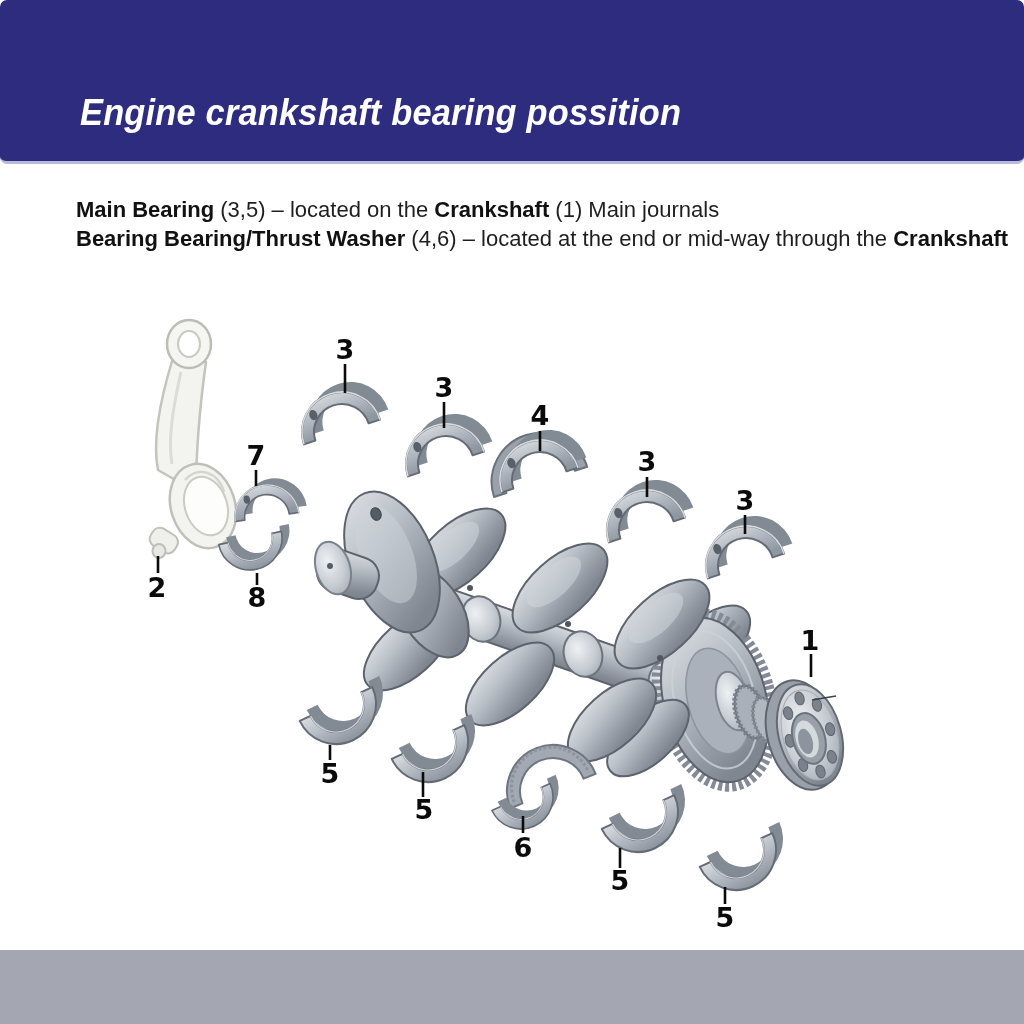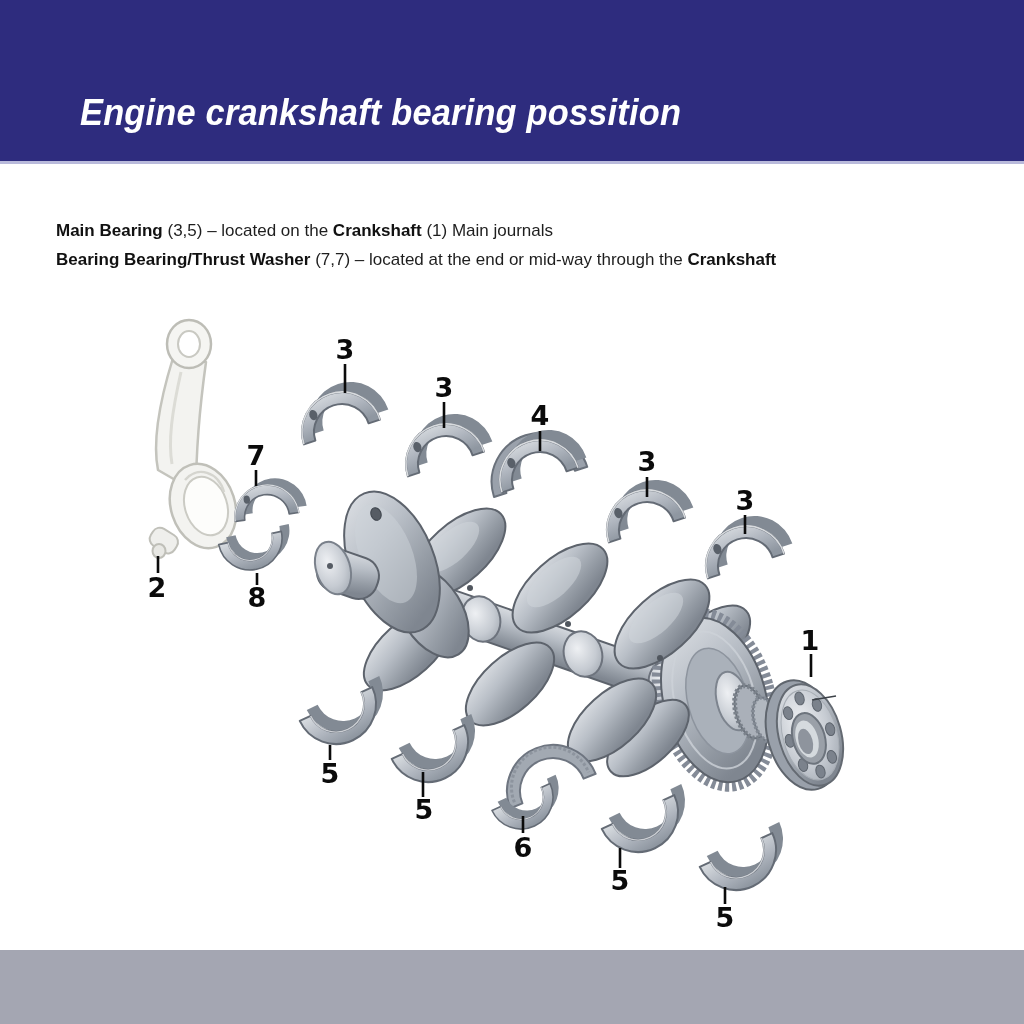--- a/index.html
+++ b/index.html
@@ -1,46 +1,46 @@
 <!DOCTYPE html>
 <html><head>
 <meta charset="utf-8">
 <style>
   html,body{margin:0;padding:0;background:#ffffff;}
   .page{position:relative;width:1024px;height:1024px;background:#ffffff;overflow:hidden;
         font-family:"Liberation Sans",sans-serif;}
   .header{position:absolute;top:0;left:0;width:1024px;height:161px;
-          border-bottom:3px solid #b9badb;}
+          border-bottom:3px solid #b9badb;border-radius:7px;}
   .page-title{position:absolute;left:80px;top:92px;margin:0;
           font-family:"Liberation Sans",sans-serif;
           font-size:37px;font-weight:bold;font-style:italic;letter-spacing:.2px;
           transform:scaleX(.93);transform-origin:left center;white-space:nowrap;}
-  .description{position:absolute;left:56px;top:196px;font-size:17px;color:#1e1e1e;
-          line-height:28.5px;margin-top:21px;}
+  .description{position:absolute;left:76px;top:196px;font-size:22px;color:#1e1e1e;
+          line-height:28.5px;}
   .desc-line{margin:0;white-space:nowrap;}
   .desc-line b{font-weight:bold;color:#111;}
   .diagram-svg{position:absolute;left:0;top:0;}
   .metal{fill:url(#gm);stroke:#5d636c;stroke-width:2;stroke-linejoin:round;}
   .callout-num{font-family:"DejaVu Sans","Liberation Sans",sans-serif;font-weight:bold;
           font-size:27px;fill:#0b0b0b;text-anchor:middle;}
   .callout-line{stroke:#0b0b0b;stroke-width:2.6;}
   .footer{position:absolute;left:0;top:950px;width:1024px;height:74px;}
 </style>
 </head>
 <body>
 
 <div class="page">
 
   <div class="header" style="background: rgb(46, 44, 126); border-bottom-color: rgb(185, 186, 219);">
     <h1 class="page-title" style="color: rgb(255, 255, 255);">Engine crankshaft bearing possition</h1>
   </div>
 
   <div class="description">
       <p class="desc-line"><b>Main Bearing</b><span> (3,5) – located on the </span><b>Crankshaft</b><span> (1) Main journals</span></p>
-      <p class="desc-line"><b>Bearing Bearing/Thrust Washer</b><span> (7,7) – located at the end or mid-way through the </span><b>Crankshaft</b></p>
+      <p class="desc-line"><b>Bearing Bearing/Thrust Washer</b><span> (4,6) – located at the end or mid-way through the </span><b>Crankshaft</b></p>
     </div>
 
   <svg class="diagram-svg" width="1024" height="1024" viewBox="0 0 1024 1024">
     <defs>
       <linearGradient id="gm" x1="0" y1="0" x2="0.35" y2="1">
         <stop offset="0" stop-color="#e2e5e9"></stop>
         <stop offset="0.45" stop-color="#b9bfc7"></stop>
         <stop offset="0.78" stop-color="#959ca5"></stop>
         <stop offset="1" stop-color="#7f8690"></stop>
       </linearGradient>

